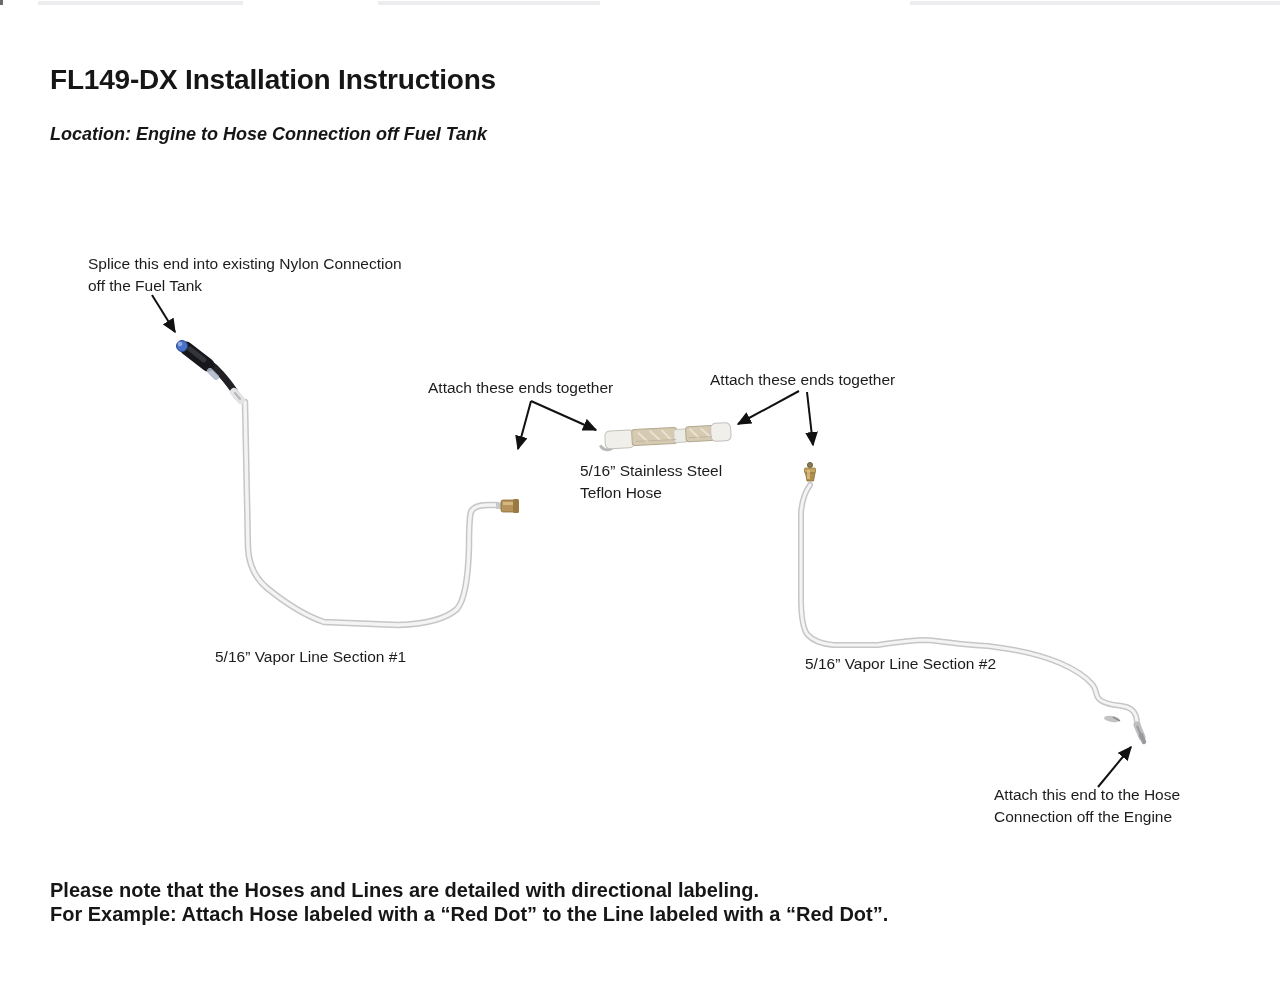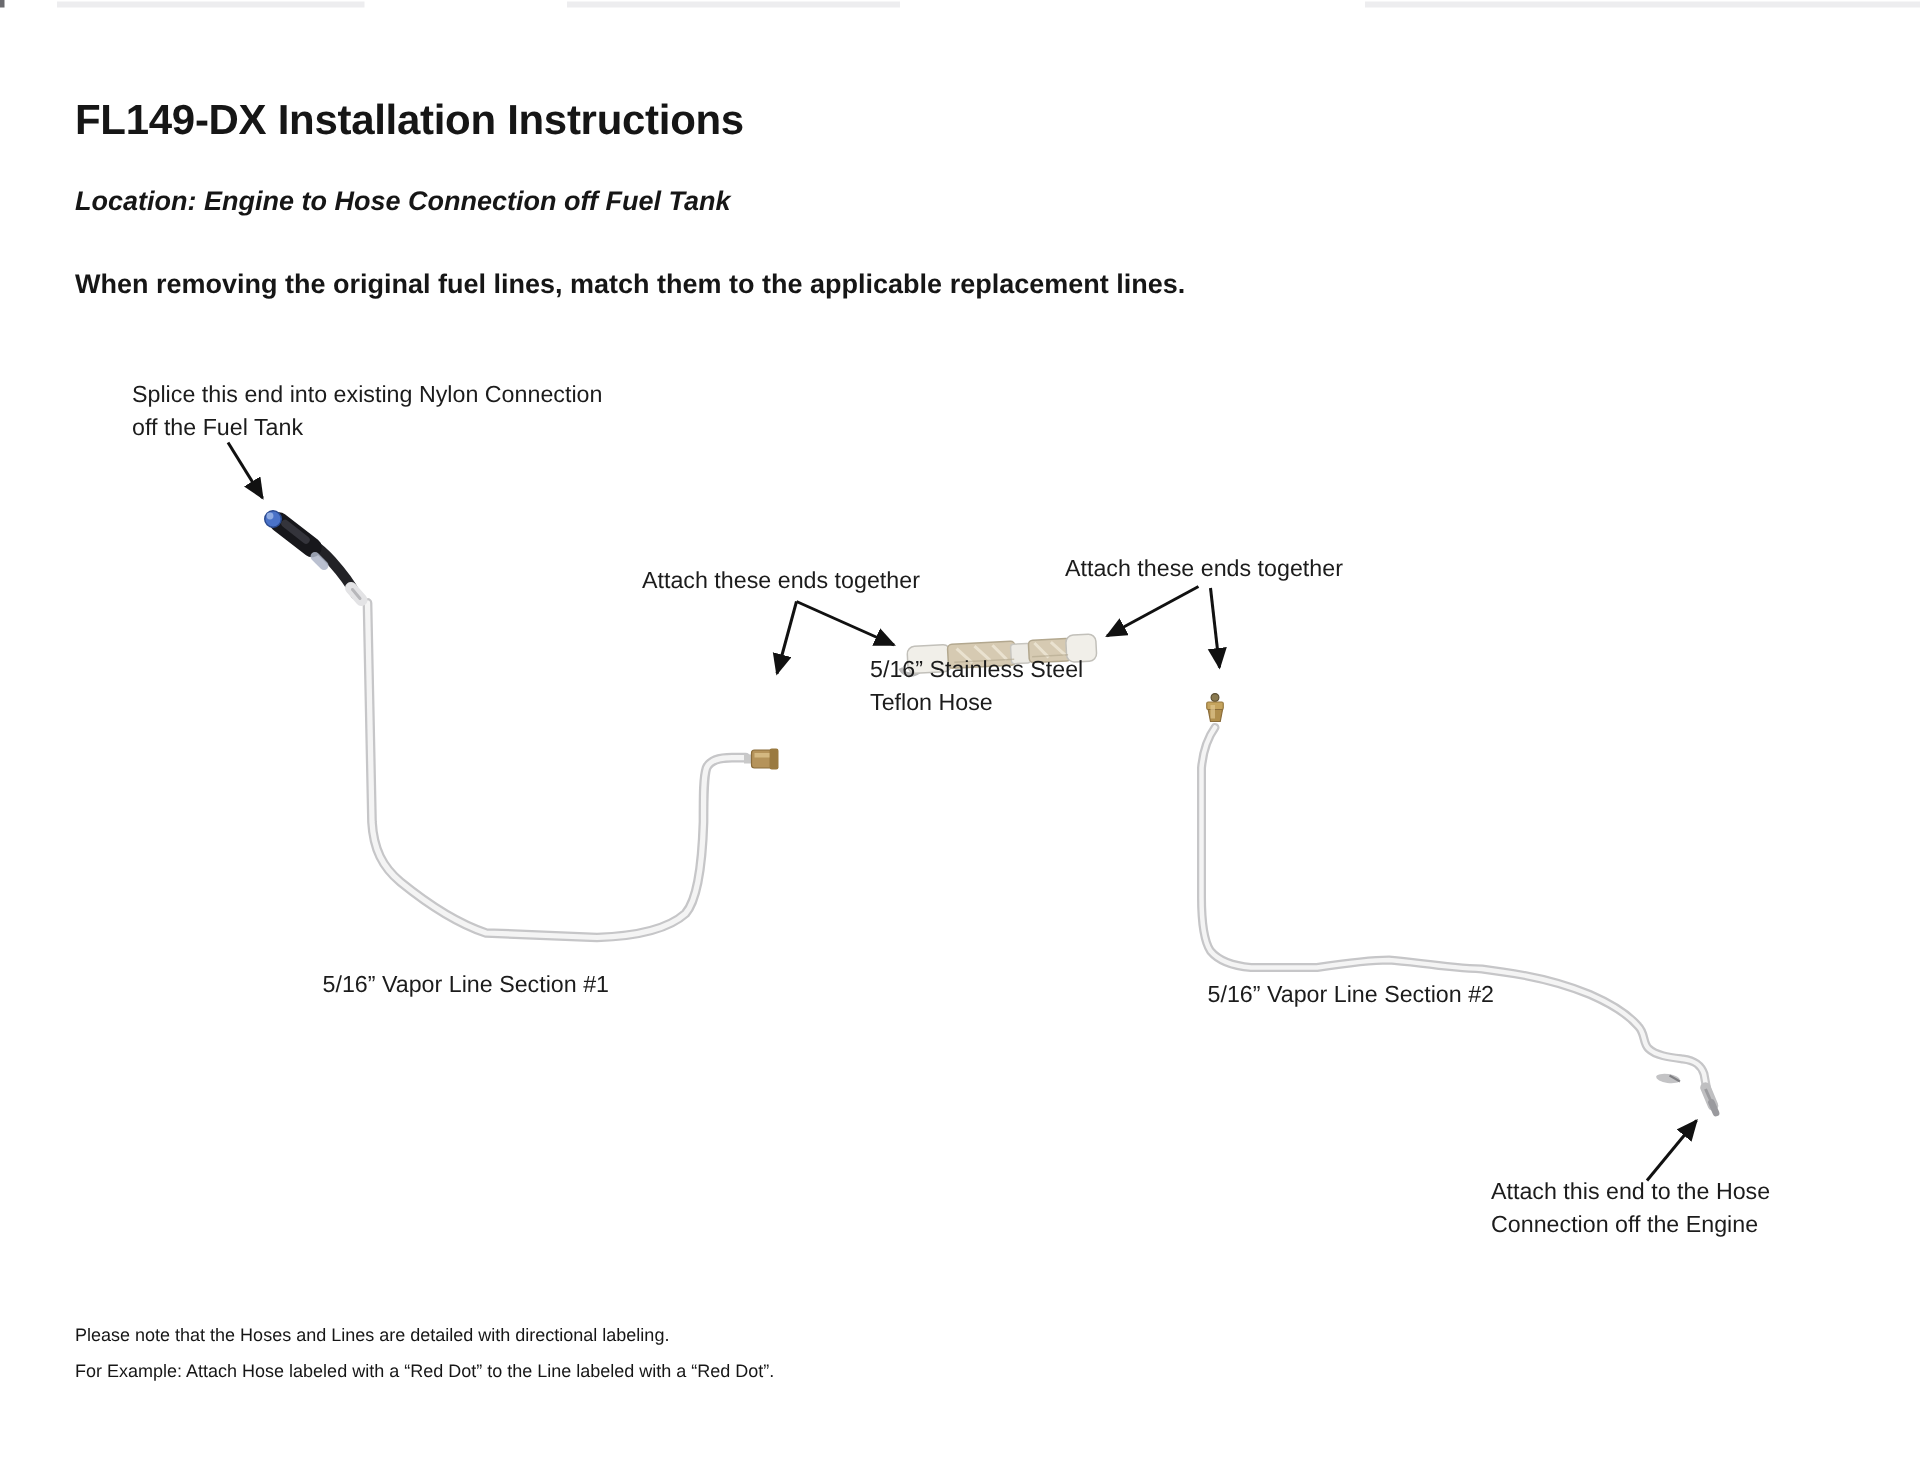--- a/index.html
+++ b/index.html
@@ -14,42 +14,41 @@
     left:50px; top:64px;
     font-size:28px; font-weight:700; letter-spacing:-0.2px;
   }
   .subhead { font-size:18px; font-weight:700; }
   .loc   { left:50px; top:124px;font-style:italic; }
   .intro { left:50px; top:179px; }
   .lbl { font-size:15.5px; font-weight:400; line-height:22px; color:#1c1c1c; }
   .splice  { left:48px;  top:253px;margin-left:40px; }
   .attach-left  { left:428px; top:377px; }
   .attach-right { left:710px; top:369px; }
-  .hoselbl { left:580px; top:436px; }
+  .hoselbl { left:580px; top:460px; }
   .vapor1  { left:215px; top:646px; }
   .vapor2  { left:805px; top:653px; }
   .engine  { left:994px; top:784px; }
-  .note { left:50px; top:879px; font-size:12px; font-weight:400; line-height:23.5px; }
+  .note { left:50px; top:879px; font-size:20px; font-weight:700; line-height:23.5px; }
   svg.art { position:absolute; left:0; top:0; }
 </style>
 </head>
 <body>
 
 <div class="page">
 
   <svg class="art" width="1280" height="10" viewBox="0 0 1280 10">
     <rect x="0" y="0" width="3" height="5" fill="#6a6a6e"></rect>
     <rect x="38" y="1" width="205" height="4" fill="#ededef"></rect>
     <rect x="378" y="1" width="222" height="4" fill="#ededef"></rect>
     <rect x="910" y="1" width="370" height="4" fill="#ededef"></rect>
   </svg>
 
   <div class="abs title">FL149-DX Installation Instructions</div>
   <div class="abs subhead loc">Location: Engine to Hose Connection off Fuel Tank</div>
-  <div class="abs subhead intro">When removing the original fuel lines, match them to the applicable replacement lines.</div>
 
   <svg class="art" width="1280" height="989" viewBox="0 0 1280 989">
     <defs>
       <marker id="ah" markerWidth="7.5" markerHeight="6.5" refX="6.5" refY="3.2" orient="auto">
         <path d="M0,0 L7.2,3.2 L0,6.4 Z" fill="#111111"></path>
       </marker>
     </defs>
 
     <g stroke="#111111" stroke-width="2" fill="none">
       <line x1="152" y1="295" x2="175" y2="332" marker-end="url(#ah)"></line>

